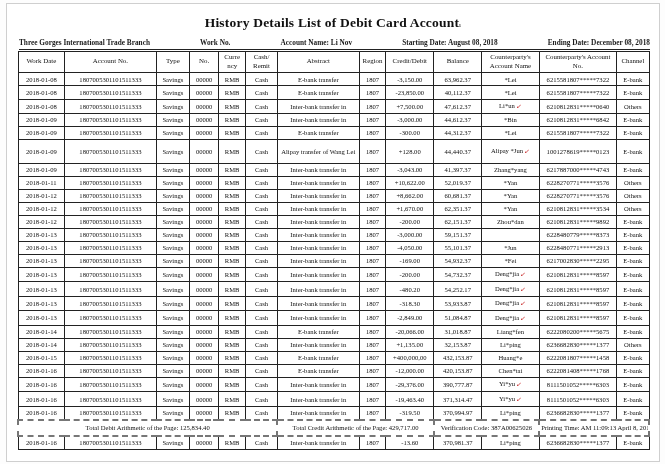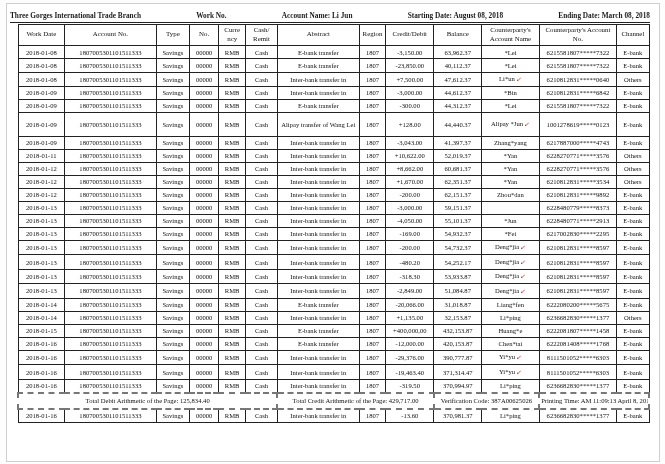--- a/index.html
+++ b/index.html
@@ -11,21 +11,21 @@
     position:absolute;left:6px;top:3px;right:5px;bottom:2px;
     border:1px solid #cfcfcf;background:#fff;
   }
   .title{
     text-align:center;margin-top:11px;font-size:13.5px;font-weight:bold;
     letter-spacing:.2px;color:#111;
   }
   .title .tmark{font-size:7px;font-weight:normal;vertical-align:baseline;}
   .info{
     display:flex;justify-content:space-between;align-items:flex-end;
-    margin:7px 9px 0 3px;font-size:7.3px;font-weight:bold;
+    margin:7px 9px 0 12px;font-size:7.3px;font-weight:bold;
     border-bottom:1.4px solid #222;padding-bottom:1.5px;white-space:nowrap;
   }
   table{
     border-collapse:collapse;table-layout:fixed;
     width:633px;margin:1px 0 0 10px;
   }
   th,td{
     border:1px solid #222;text-align:center;vertical-align:middle;
     font-size:6.6px;line-height:1.1;padding:2.4px 1px;overflow:hidden;
     white-space:nowrap;font-weight:normal;color:#111;
@@ -38,27 +38,28 @@
   }
   .red-mark{
     color:#c41b1b;font-family:"DejaVu Sans", sans-serif;font-size:7px;
     display:inline-block;transform:rotate(8deg);margin-left:1px;position:relative;top:1px;
   }
 </style>
 </head>
 <body>
 
 <div class="sheet">
+  <div class="title"><span>History Details List of Debit Card Account</span><span class="tmark">ı</span></div>
 
   <div class="info">
     <span>Three Gorges International Trade Branch</span>
     <span>Work No.</span>
-    <span>Account Name: Li Jun</span>
+    <span>Account Name: Li Nov</span>
     <span>Starting Date: August 08, 2018</span>
-    <span>Ending Date: March 08, 2018</span>
+    <span>Ending Date: December 08, 2018</span>
   </div>
 
   <table>
     <colgroup>
       <col style="width:7.4%">
         <col style="width:14.5%">
         <col style="width:5.3%">
         <col style="width:4.6%">
       <col style="width:4.3%">
         <col style="width:5.0%">

